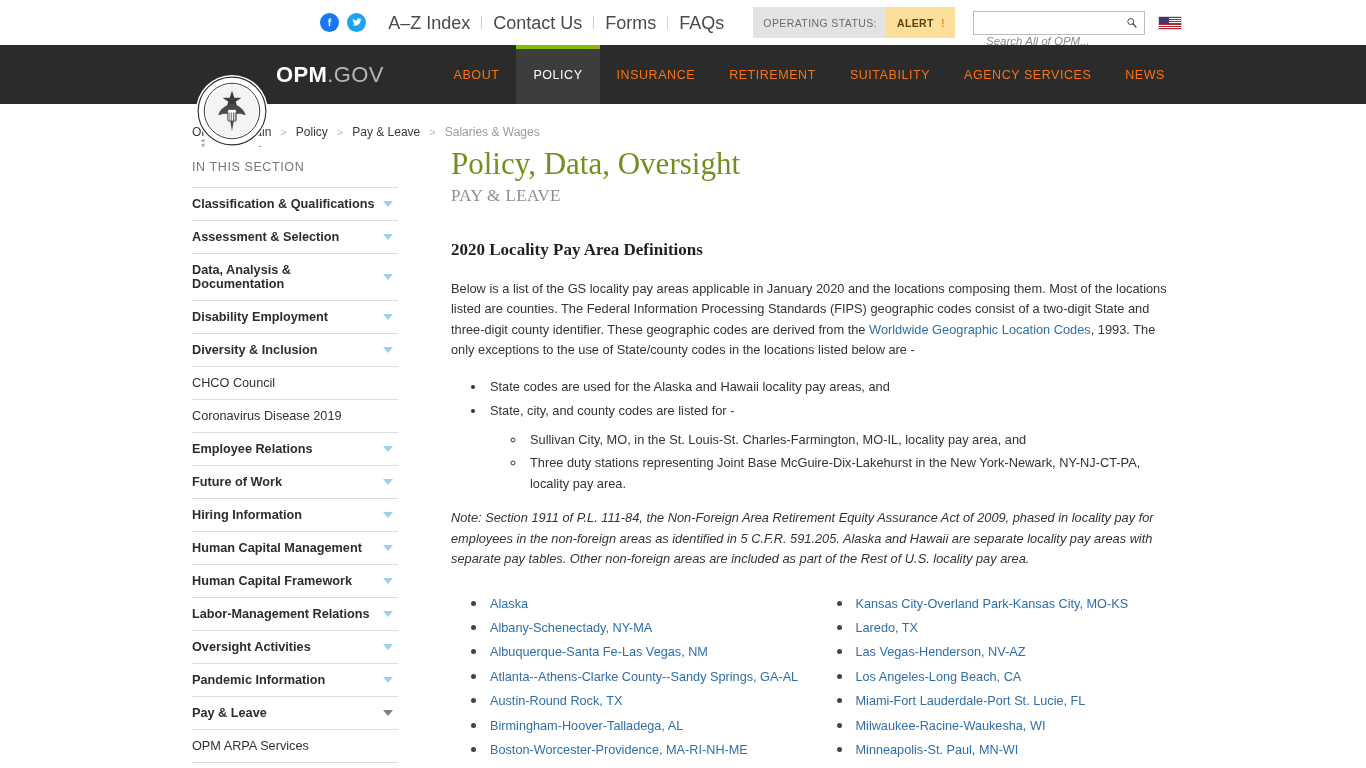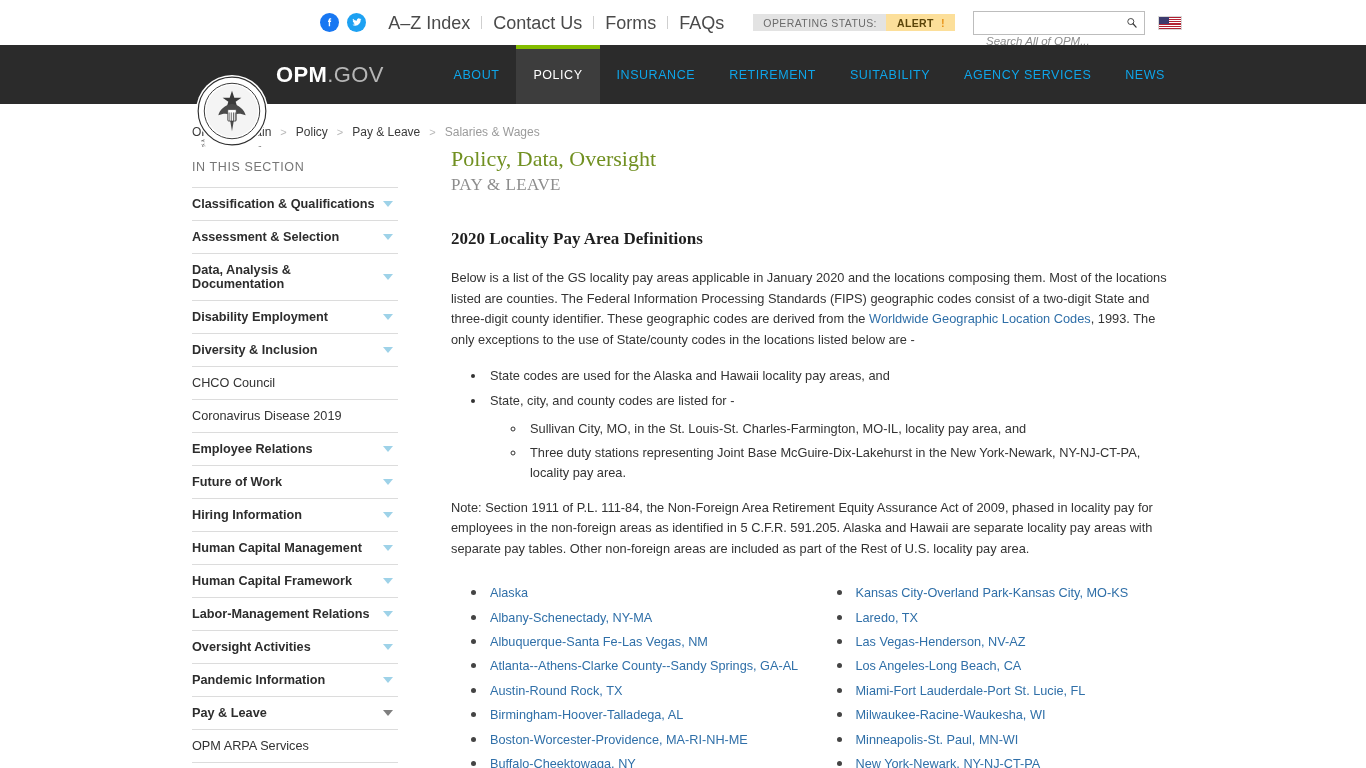--- a/index.html
+++ b/index.html
@@ -57,21 +57,21 @@
   .util-link:first-child { padding-left: 0; }
   .util-sep {
     width: 1px; height: 13px;
     background: #cfcfcf;
   }
 
   .op-status {
     display: flex;
     align-items: stretch;
     margin-left: 18px;
-    height: 17px;
+    height: 31px;
     font-size: 10.5px;
     letter-spacing: .4px;
   }
   .op-status-label {
     background: #e3e3e3;
     color: #6b6b6b;
     display: flex; align-items: center;
     padding: 0 9px 0 10px;
     white-space: nowrap;
   }
@@ -166,21 +166,21 @@
     display: flex;
     align-items: stretch;
     padding-right: 184px;
   }
   .nav-item {
     display: flex;
     align-items: center;
     padding: 0 17px;
     font-size: 12.5px;
     letter-spacing: .55px;
-    color: #0ea5e9;
+    color: #f97316;
     text-decoration: none;
     position: relative;
     white-space: nowrap;
   }
   .nav-item.active {
     background: #3d3d3d;
     color: #ffffff;
   }
   .nav-item.active::before {
     content: "";
@@ -260,21 +260,21 @@
 
   
   .content {
     flex: 1 1 auto;
     padding-left: 53px;
     padding-top: 2px;
     min-width: 0;
   }
   .page-title {
     font-family: "Liberation Serif", serif;
-    font-size: 22px;
+    font-size: 31px;
     color: #6b8e23;
     color: #719021;
     line-height: 1.15;
     margin: 0 0 4px 0;
     font-weight: normal;
   }
   .page-subtitle {
     font-family: "Liberation Serif", serif;
     font-size: 17px;
     color: #8d8d8d;
@@ -320,20 +320,21 @@
     color: #333333;
     margin-bottom: 3px;
     padding-left: 4px;
   }
 
   .note-p {
     font-size: 12.8px;
     line-height: 20.5px;
     color: #333333;
     margin: 6px 0 24px 0;
+    font-style: italic;
   }
 
   .areas-cols {
     display: flex;
     gap: 0;
   }
   .areas-col {
     width: 50%;
     flex: 0 0 50%;
   }

